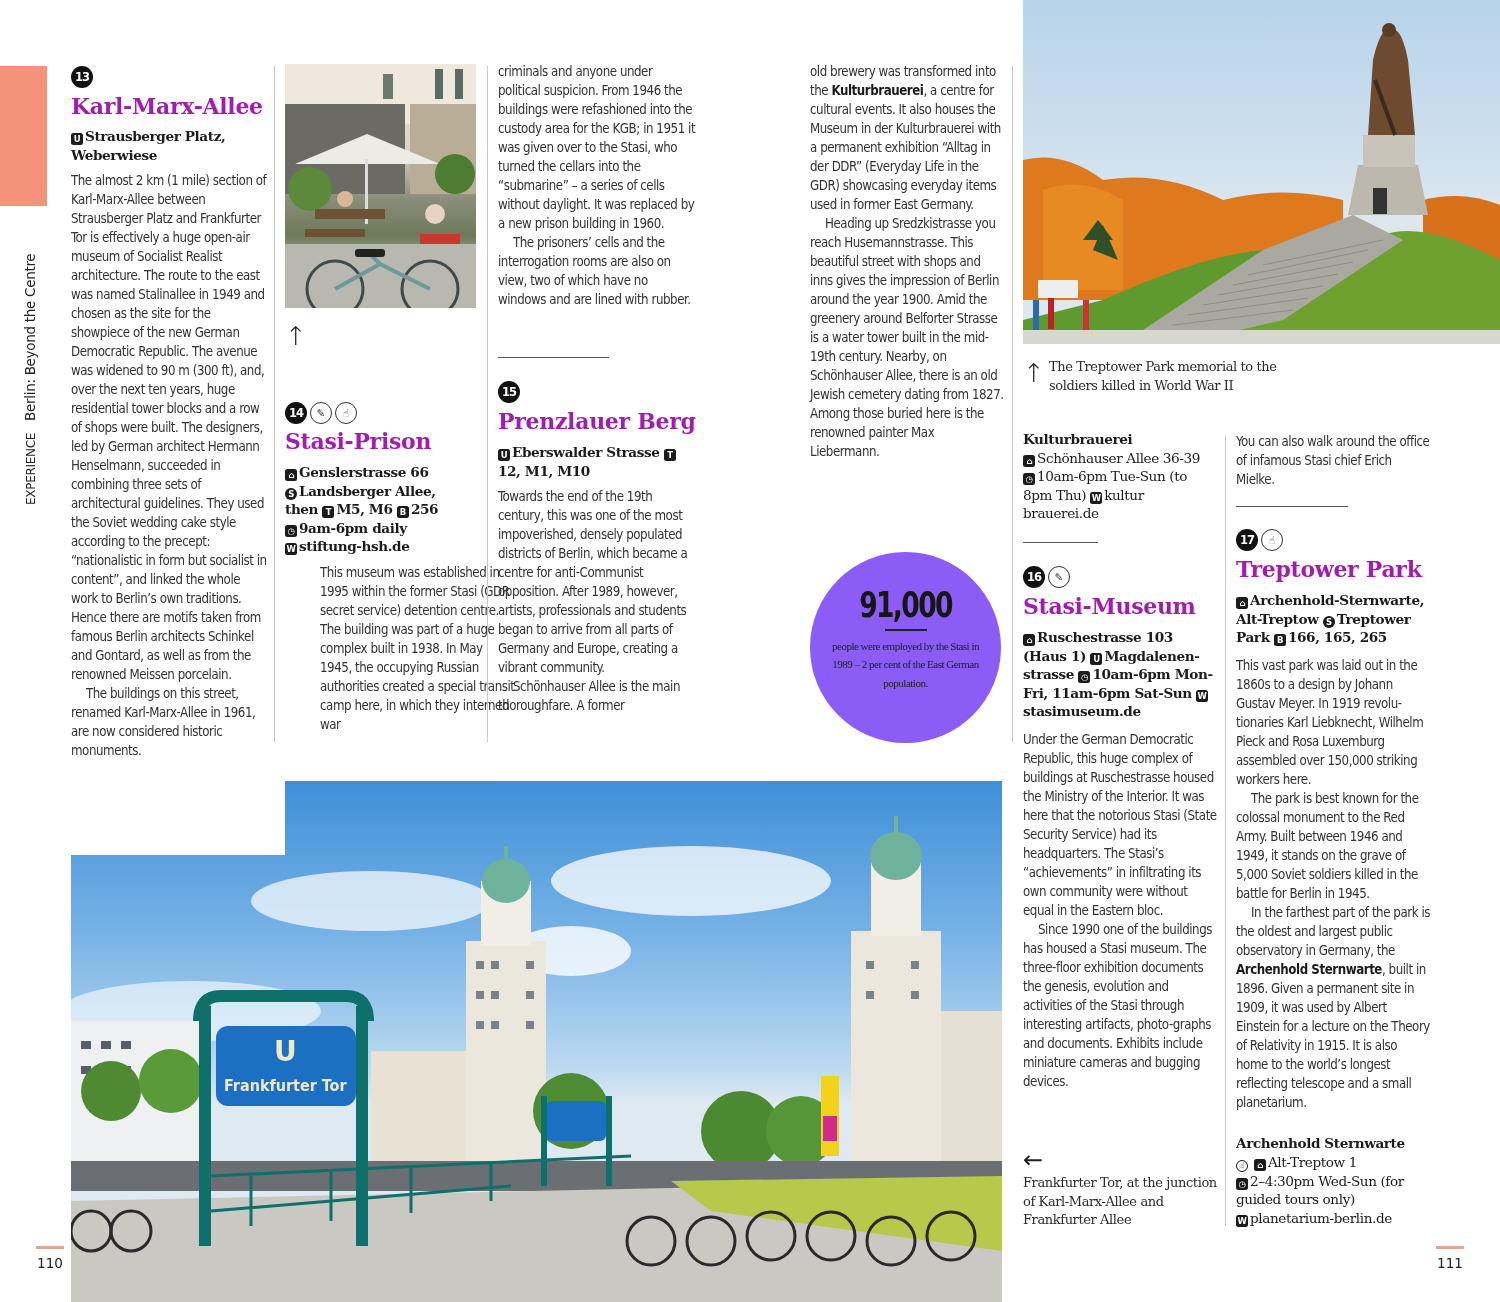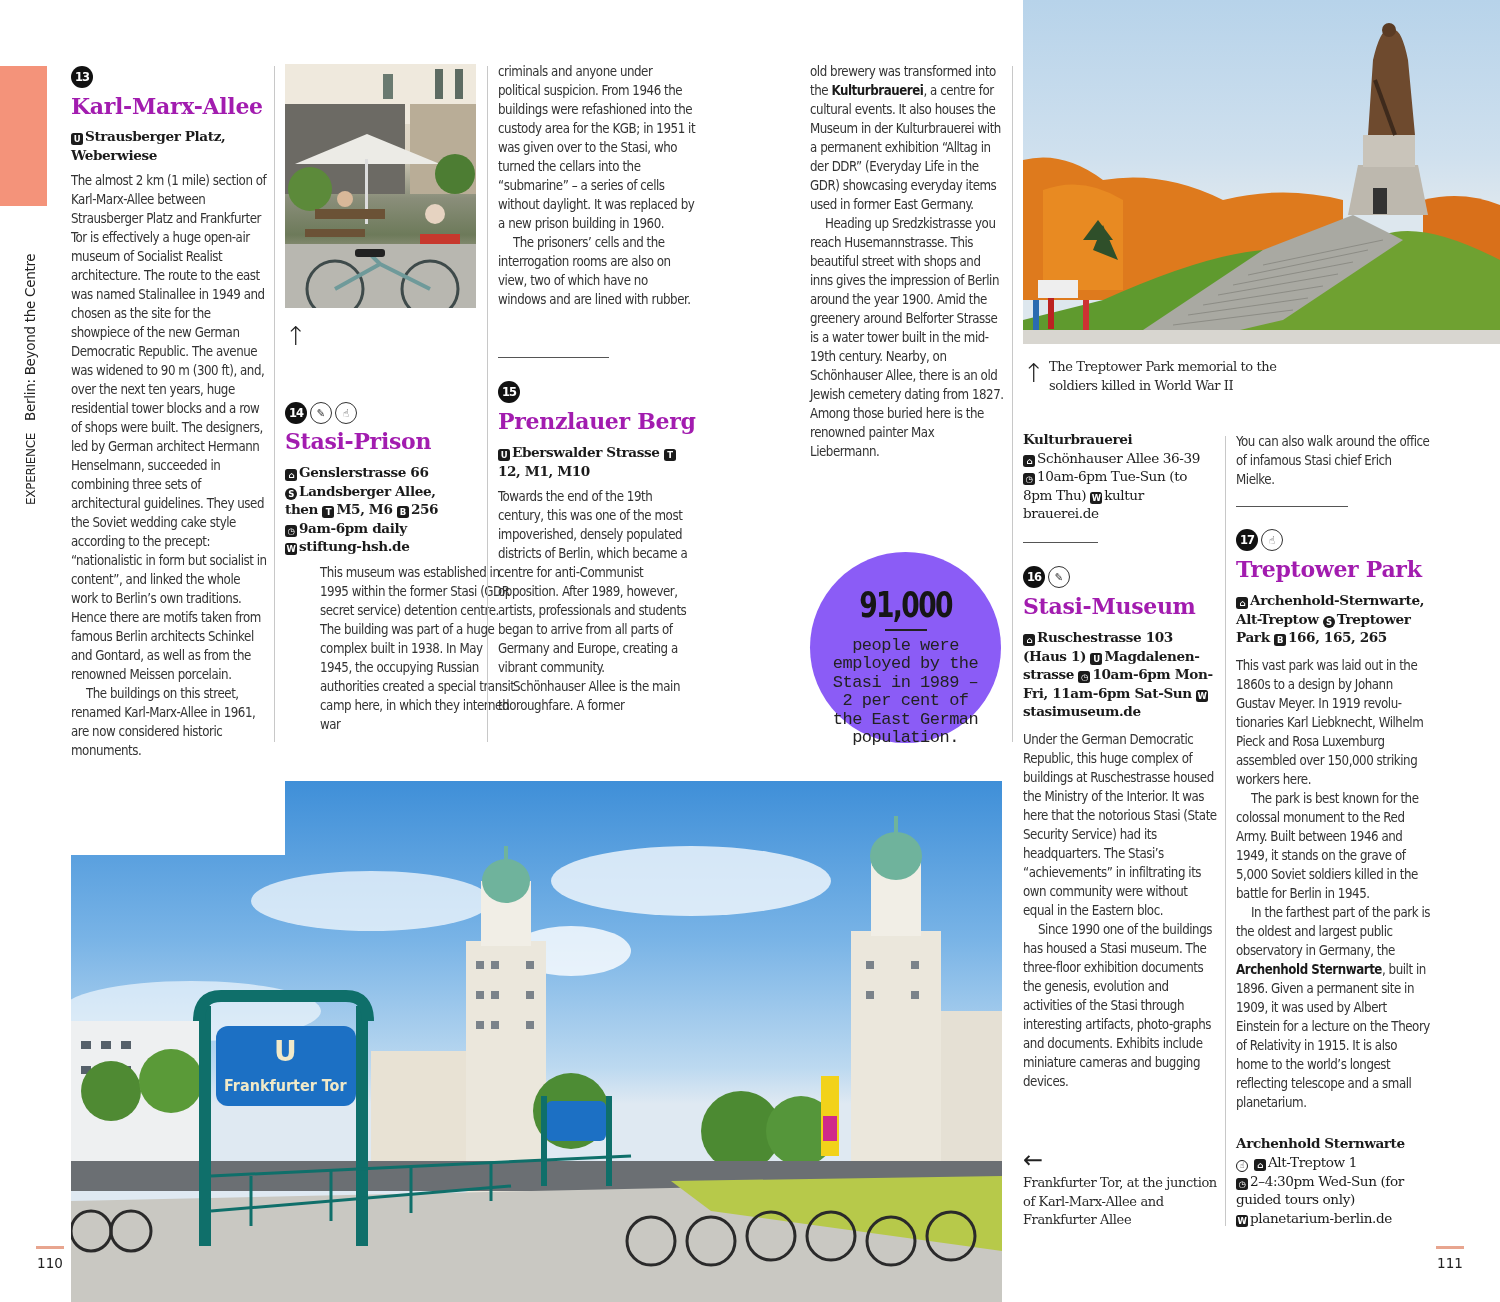--- a/index.html
+++ b/index.html
@@ -109,21 +109,21 @@
 </div>
 
 <div class="abs body-text" style="left:810px; top:62px; width:196px;">
   <p><span>old brewery was transformed into the </span><b class="kw">Kulturbrauerei</b><span>, a centre for cultural events. It also houses the Museum in der Kulturbrauerei with a permanent exhibition “Alltag in der DDR” (Everyday Life in the GDR) showcasing everyday items used in former East Germany.</span></p>
   <p class="indent">Heading up Sredzkistrasse you reach Husemannstrasse. This beautiful street with shops and inns gives the impression of Berlin around the year 1900. Amid the greenery around Belforter Strasse is a water tower built in the mid-19th century. Nearby, on Schönhauser Allee, there is an old Jewish cemetery dating from 1827. Among those buried here is the renowned painter Max Liebermann.</p>
 </div>
 
 <div class="abs" style="left:810px; top:552px; width:191px; height:191px; border-radius:50%; background:#8b5cf6; text-align:center;">
   <div style="margin-top:32px; font-family:'DejaVu Sans Condensed','DejaVu Sans',sans-serif; font-weight:bold; font-size:36px; color:#161616; letter-spacing:-2px; transform:scaleX(0.82);">91,000</div>
   <div style="width:42px; height:1.5px; background:#222; margin:4px auto 6px;"></div>
-  <div style="width:150px; margin:0 auto; font-family:Liberation Mono, monospace; font-size:17px; line-height:18.5px; color:#222; letter-spacing:-0.5px;">people were employed by the Stasi in 1989 – 2 per cent of the East German population.</div>
+  <div style="width:150px; margin:0 auto; font-family:Liberation Serif, serif; font-size:11px; line-height:18.5px; color:#222; letter-spacing:-0.5px;">people were employed by the Stasi in 1989 – 2 per cent of the East German population.</div>
 </div>
 <div class="vline" style="left:1012px; top:66px; height:676px;"></div>
 
 <div class="abs" style="left:1023px; top:0; width:477px; height:344px; overflow:hidden; background:linear-gradient(180deg,#b7d3ea 0%,#cfe0ee 45%,#dde7ee 60%);">
   <svg width="477" height="344" viewBox="0 0 477 344">
     <path d="M0 160 Q40 150 80 180 Q140 170 200 200 Q260 185 320 200 L320 300 L0 300 Z" fill="#de7a1d"></path>
     <path d="M400 200 Q440 190 477 205 L477 260 L400 260 Z" fill="#d9701a"></path>
     <path d="M20 190 Q60 175 100 200 L100 290 L20 290 Z" fill="#e88a22"></path>
     <path d="M60 240 L75 220 L90 240 Z M70 250 L80 225 L95 260 Z" fill="#2f4f2a"></path>
     <path d="M200 334 L477 334 L477 260 Q400 220 360 235 L250 300 Z" fill="#6fa131"></path>

